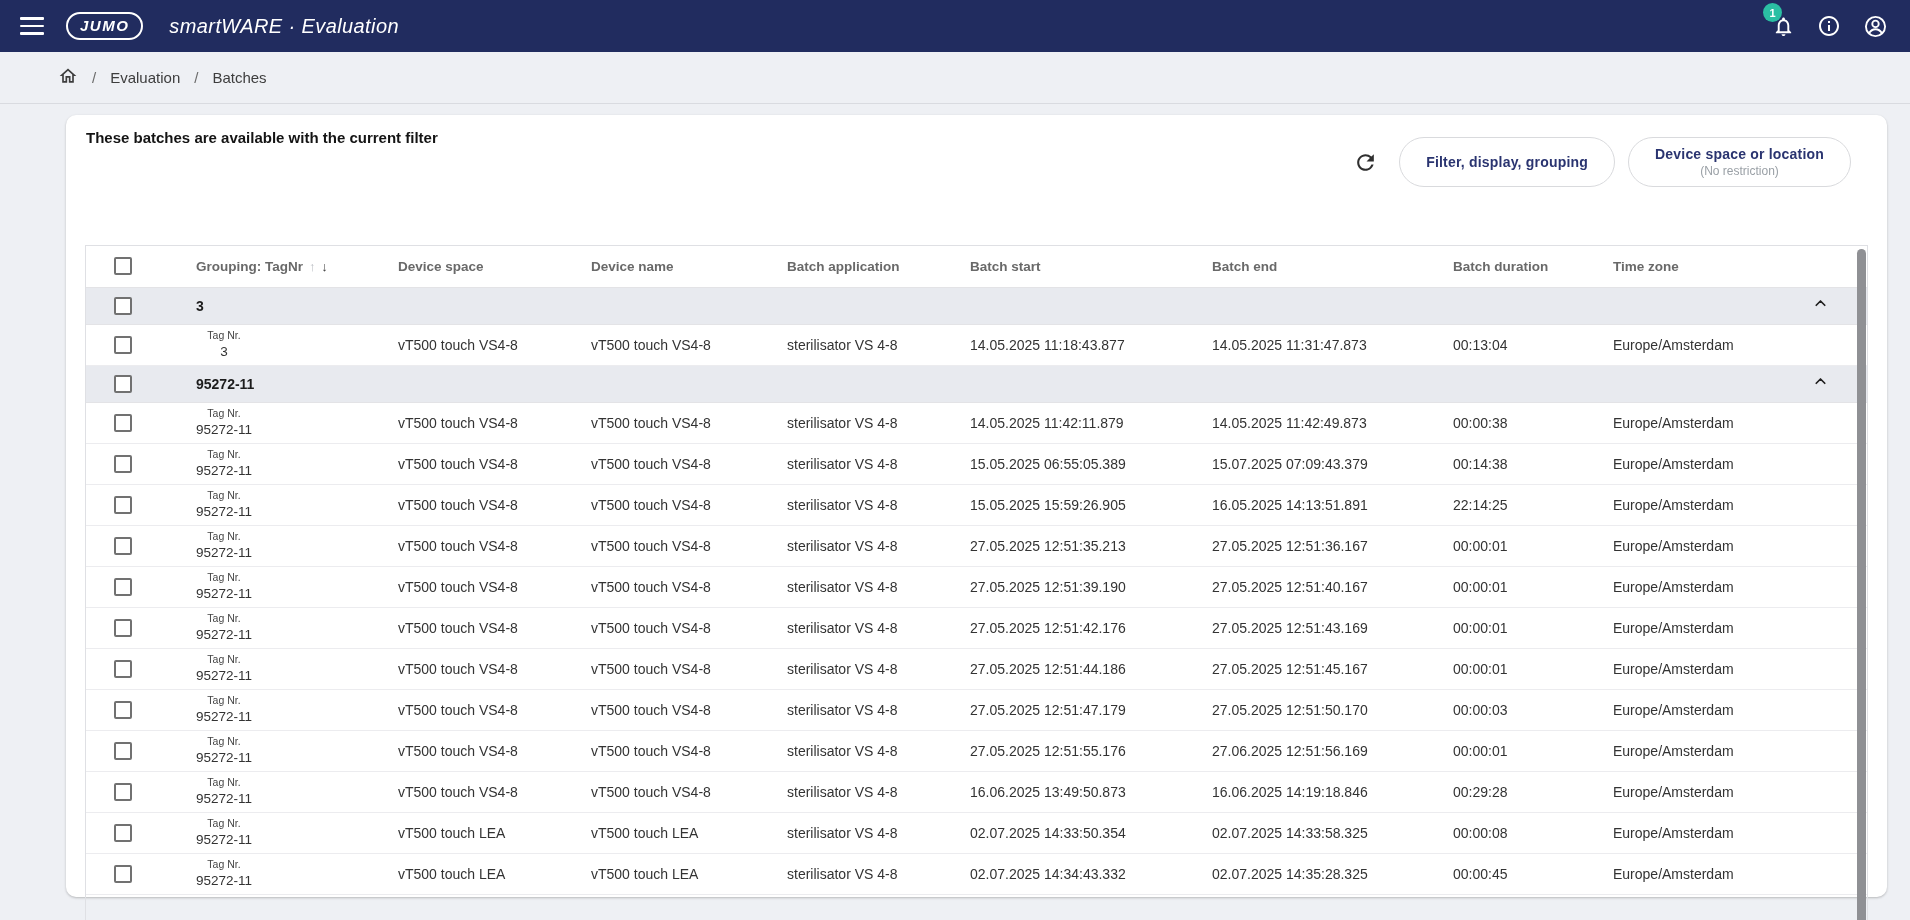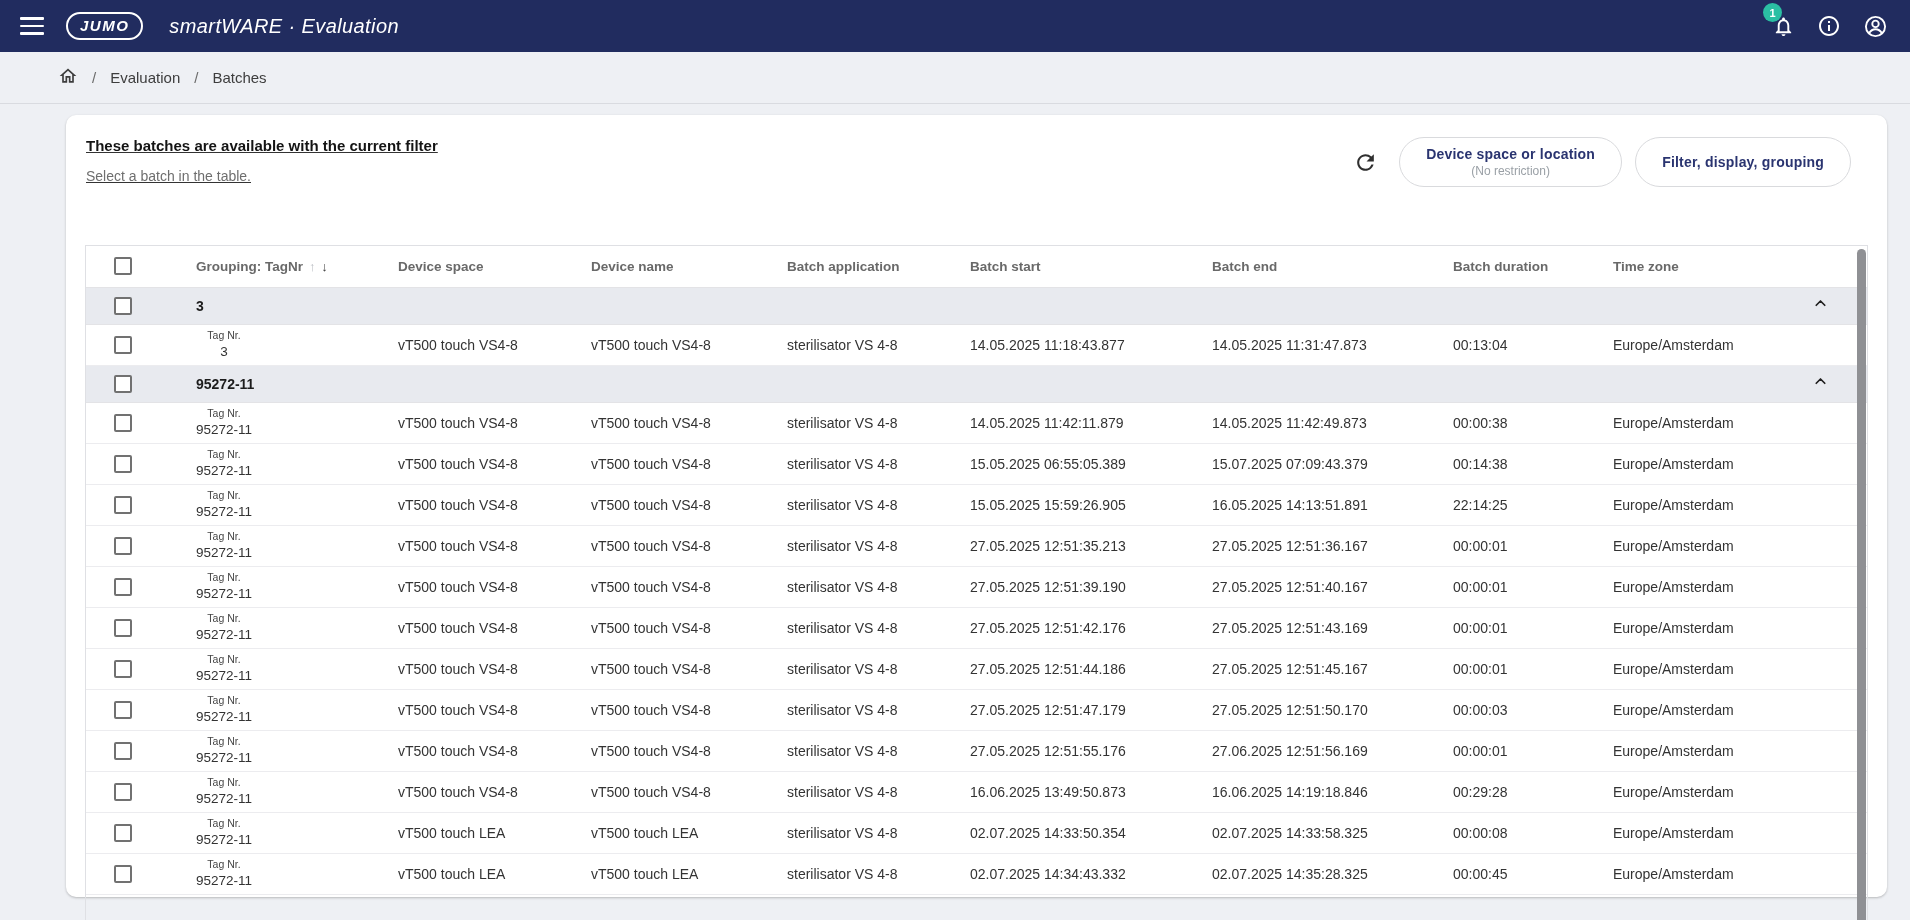--- a/index.html
+++ b/index.html
@@ -41,21 +41,21 @@
   .breadcrumb .sep { color:#6b6b6b; }
   .crumb { cursor:pointer; }
 
   
   .card {
     width:1821px; margin:11px 0 0 66px; height:782px;
     background:#fff; border-radius:10px;
     box-shadow:0 1px 3px rgba(0,0,0,.14), 0 1px 2px rgba(0,0,0,.10);
     position:relative;
   }
-  .card-header { height:130px; padding:22px 36px 0 20px; position:relative;text-decoration:underline; }
+  .card-header { height:130px; padding:14px 36px 0 20px; position:relative; }
   .card-title { font-size:15px; font-weight:bold; color:#141414; }
   .card-subtitle { font-size:14px; color:#6e6e6e; margin-top:14px; }
   .header-controls { position:absolute; top:22px; right:36px; display:flex; align-items:center; gap:13px; }
   .refresh-btn { background:none; border:none; cursor:pointer; width:34px; height:34px; display:flex; align-items:center; justify-content:center; margin-right:4px; }
   .pill-btn {
     background:#fff; border:1px solid #d9dadd; border-radius:26px; height:50px;
     padding:0 26px; cursor:pointer; display:flex; flex-direction:column; justify-content:center; align-items:center;
   }
   .pill-btn .lbl { font-size:14px; font-weight:bold; color:#2a3470; letter-spacing:.2px; white-space:nowrap; }
   .pill-btn .sub { font-size:12px; color:#9aa0a6; margin-top:2px; white-space:nowrap; }
@@ -136,34 +136,33 @@
   <span class="sep">/</span>
   <span class="crumb">Evaluation</span>
   <span class="sep">/</span>
   <span class="crumb">Batches</span>
 </nav>
 
 <main>
   <section class="card">
     <div class="card-header">
       <div class="card-title">These batches are available with the current filter</div>
-      <div class="card-subtitle">Select a batch in the table.</div>
 
       <div class="header-controls">
         <button class="refresh-btn">
           <svg width="25" height="25" viewBox="0 0 24 24" fill="#2f2f2f">
             <path d="M17.65 6.35A7.958 7.958 0 0 0 12 4c-4.42 0-7.99 3.58-8 8s3.57 8 8 8c3.73 0 6.84-2.55 7.73-6h-2.08A5.99 5.99 0 0 1 12 18c-3.31 0-6-2.69-6-6s2.69-6 6-6c1.66 0 3.14.69 4.22 1.78L13 11h7V4l-2.35 2.35z"></path>
           </svg>
         </button>
         <button class="pill-btn">
+          <span class="lbl">Filter, display, grouping</span>
+        </button>
+        <button class="pill-btn">
           <span class="lbl">Device space or location</span>
           <span class="sub">(No restriction)</span>
-        </button>
-        <button class="pill-btn">
-          <span class="lbl">Filter, display, grouping</span>
         </button>
       </div>
     </div>
 
     <div class="table-wrap">
       <table>
         <colgroup>
           <col style="width:110px">
             <col style="width:202px">
             <col style="width:193px">

